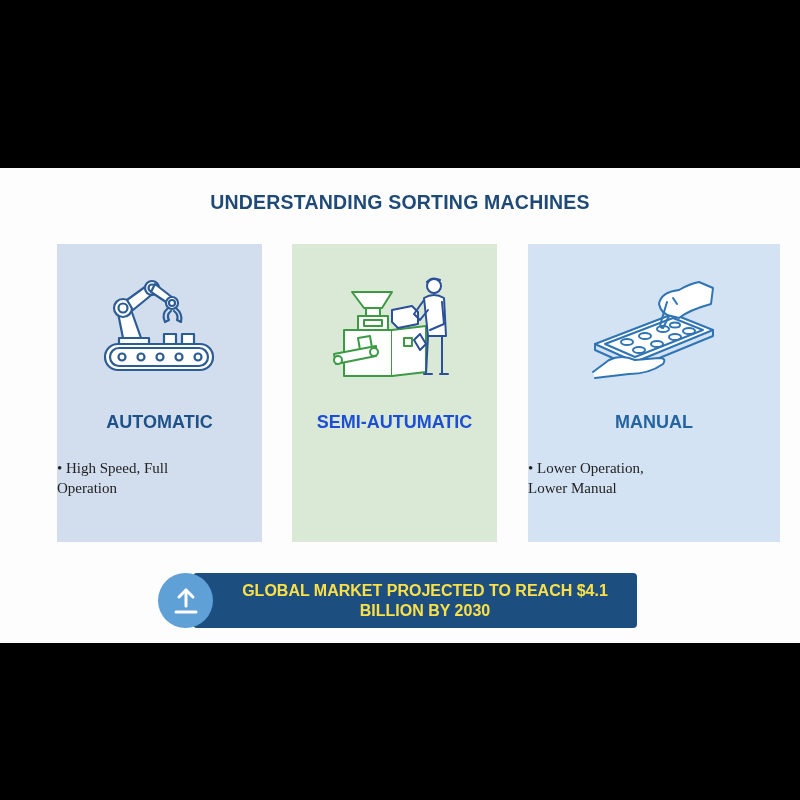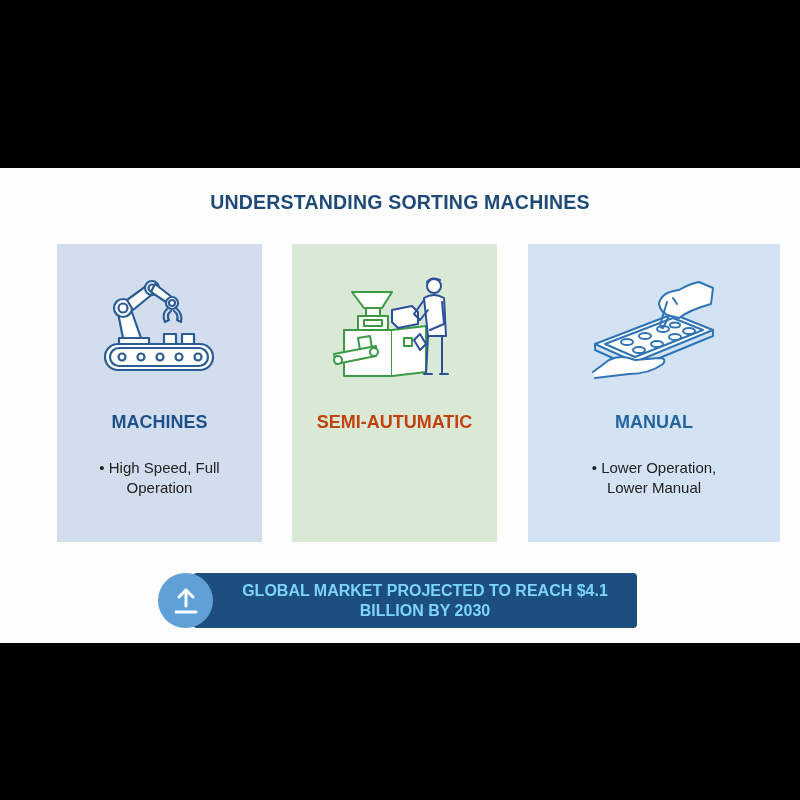--- a/index.html
+++ b/index.html
@@ -25,33 +25,33 @@
   .card.c3 { left: 528px; width: 205px; background: #d3e3f3; padding-left: 47px; }
   .card .icon {
     position: absolute; left: 0; top: 30px; width: 100%; height: 100px;
     display: flex; justify-content: center;
   }
   .card .heading {
     position: absolute; left: 0; top: 168px; width: 100%; text-align: center;
     font-size: 18px; font-weight: bold;
   }
   .c1 .heading { color: #1f5189; }
-  .c2 .heading { color: #c2410c; }
+  .c2 .heading { color: #1d4ed8; }
   .c3 .heading { color: #2465a0; }
   .card .desc {
-    position: absolute; left: 0; top: 214px; width: 100%; text-align: center;
-    font-size: 15px; line-height: 20px; color: #222;
+    position: absolute; left: 0; top: 214px; width: 100%; text-align: left;
+    font-size: 15px; line-height: 20px; color: #222; font-family: Liberation Serif, serif;
   }
   .banner {
     position: absolute; left: 193px; top: 405px; width: 444px; height: 55px;
     background: #1c4e80; border-radius: 4px;
     display: flex; align-items: center; justify-content: center;
   }
   .banner-text {
-    color: #7dd3fc; font-weight: bold; font-size: 16px; line-height: 20px;
+    color: #fde047; font-weight: bold; font-size: 16px; line-height: 20px;
     text-align: center; padding-left: 40px; padding-right: 20px;
   }
   .banner-circle {
     position: absolute; left: 158px; top: 405px; width: 55px; height: 55px;
     border-radius: 50%; background: #5fa0d6;
     display: flex; align-items: center; justify-content: center;
   }
 </style>
 </head>
 <body>
@@ -82,21 +82,21 @@
         <circle cx="55" cy="14" r="7" fill="#ffffff"></circle>
           <circle cx="55" cy="14" r="3.5"></circle>
         <path d="M58 10 L76 24 L72 30 L54 18 Z" fill="#ffffff"></path>
         <circle cx="75" cy="29" r="6" fill="#ffffff"></circle>
           <circle cx="75" cy="29" r="3"></circle>
 
         <path d="M71 34 Q64 40 68 48 L72 46 Q69 41 74 37"></path>
         <path d="M79 34 Q86 40 84 48 L80 46 Q82 41 77 37"></path>
       </svg>
     </div>
-    <div class="heading">MACHINES</div>
+    <div class="heading">AUTOMATIC</div>
     <div class="desc">
       <div><span>•</span> <span>High Speed, Full</span></div>
       <div>Operation</div>
     </div>
   </div>
 
   <div class="card c2">
     <div class="icon">
       <svg width="130" height="105" viewBox="0 0 130 105" fill="none" stroke-width="2" stroke-linejoin="round" stroke-linecap="round">
         <g stroke="#3c9a45">

